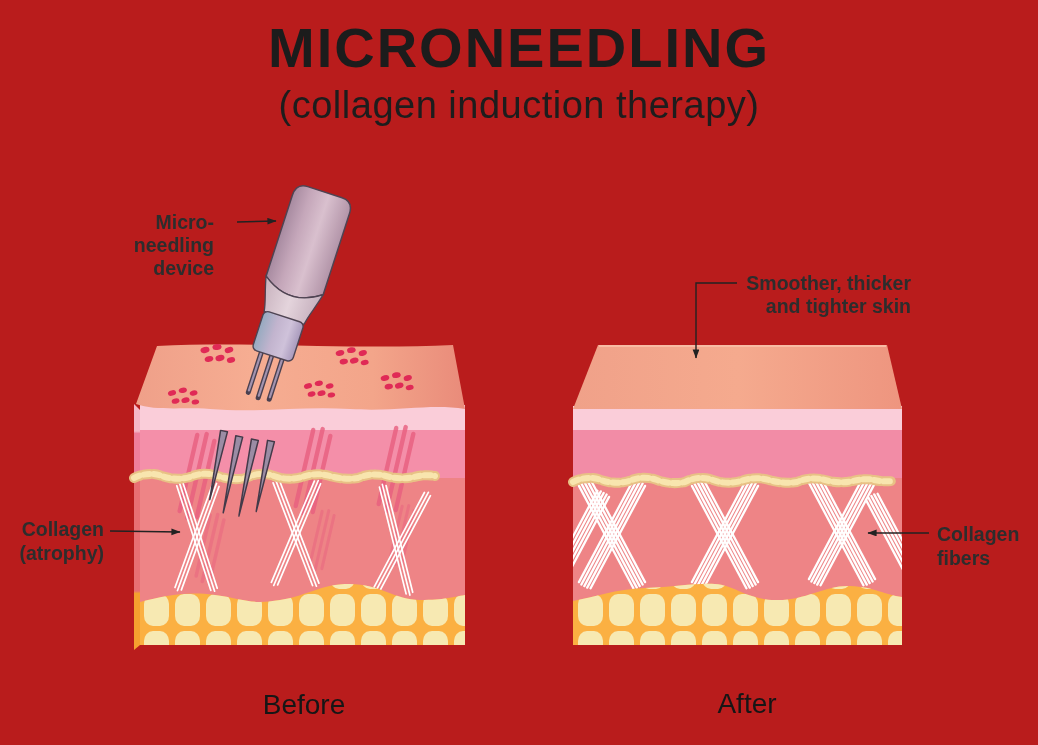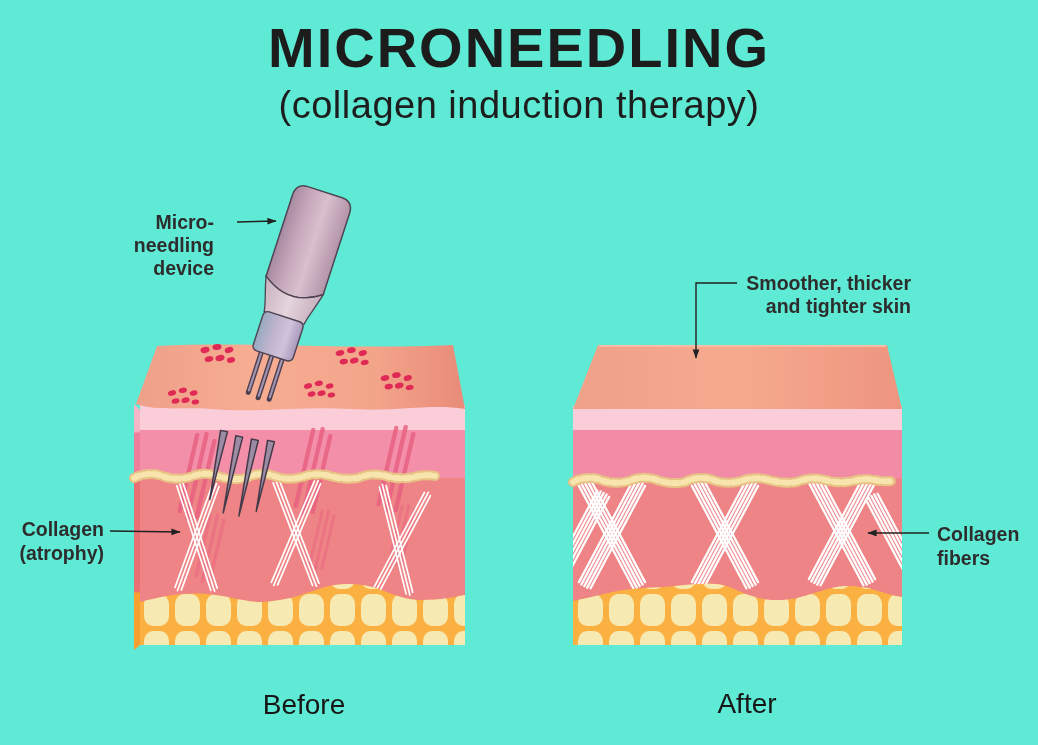--- a/index.html
+++ b/index.html
@@ -1,16 +1,16 @@
 <!DOCTYPE html>
 <html><head>
 <meta charset="utf-8">
 <style>
   html,body{margin:0;padding:0;background:#ffffff;}
-  .stage{position:relative;width:1038px;height:745px;background:#5eead4;overflow:hidden;
+  .stage{position:relative;width:1038px;height:745px;background:#b91c1c;overflow:hidden;
          font-family:"Liberation Sans", sans-serif;}
   svg text{font-family:"Liberation Sans", sans-serif;}
   .title-text{font-weight:bold;letter-spacing:2px;}
   .subtitle-text{font-weight:400;letter-spacing:0.5px;}
   .callout{font-weight:600;}
   .caption{font-weight:400;}
 </style>
 </head>
 <body>
 

